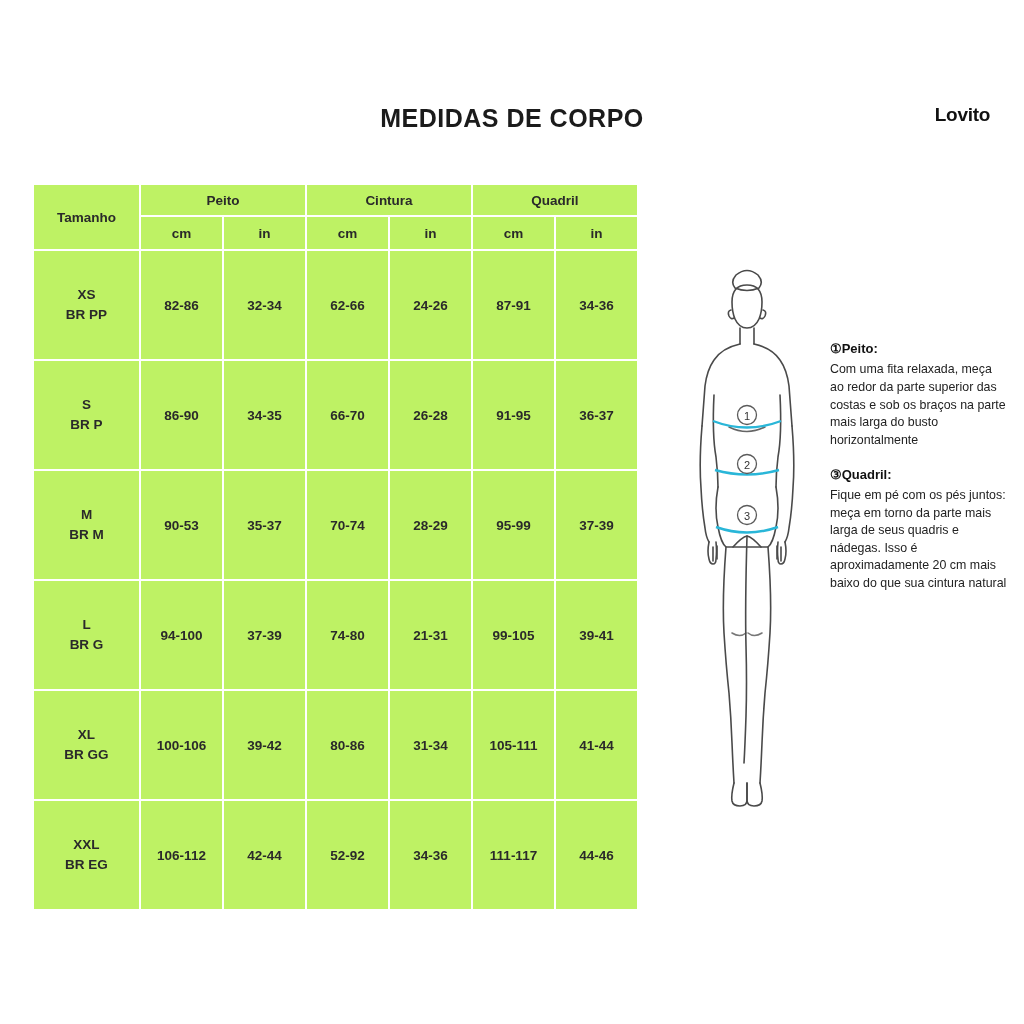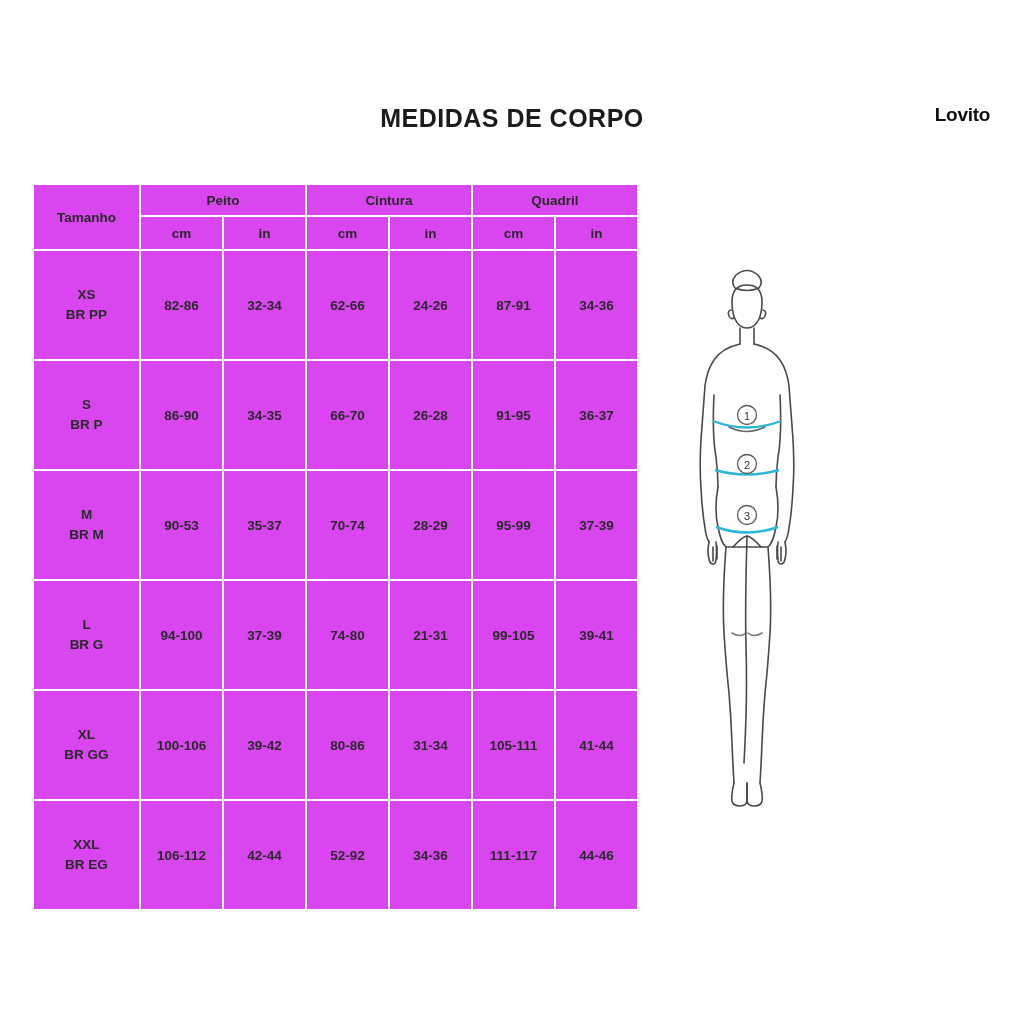--- a/index.html
+++ b/index.html
@@ -36,21 +36,21 @@
   .table-wrap {
     position: absolute;
     top: 183px; left: 32px;
   }
   table.size-table {
     border-collapse: collapse;
     border-spacing: 0;
   }
   table.size-table td, table.size-table th {
     border: 2px solid #ffffff;
-    background: #d946ef;
+    background: #bef264;
     text-align: center;
     vertical-align: middle;
     font-size: 13.5px;
     font-weight: bold;
     color: #2a2a2a;
     padding: 0;
   }
   th.grp-head {
     height: 32px;
     font-size: 14px;
@@ -278,15 +278,27 @@
         <text x="75" y="213.5" font-family="Liberation Sans, sans-serif" font-size="11" fill="#333" text-anchor="middle">2</text>
       </g>
       <g>
         <circle cx="75" cy="260" r="9.5" fill="#ffffff" stroke="#5a5a5a" stroke-width="1.3"></circle>
         <text x="75" y="264.5" font-family="Liberation Sans, sans-serif" font-size="11" fill="#333" text-anchor="middle">3</text>
       </g>
     </svg>
   </div>
 
   <div class="notes">
+    <div>
+      <div class="note-title">
+        <span>①</span><span>Peito:</span>
+      </div>
+      <div class="note-body">Com uma fita relaxada, meça ao redor da parte superior das costas e sob os braços na parte mais larga do busto horizontalmente</div>
+    </div>
+    <div>
+      <div class="note-title">
+        <span>③</span><span>Quadril:</span>
+      </div>
+      <div class="note-body">Fique em pé com os pés juntos: meça em torno da parte mais larga de seus quadris e nádegas. Isso é aproximadamente 20 cm mais baixo do que sua cintura natural</div>
+    </div>
   </div>
 
 </div>
 
 </body></html>

